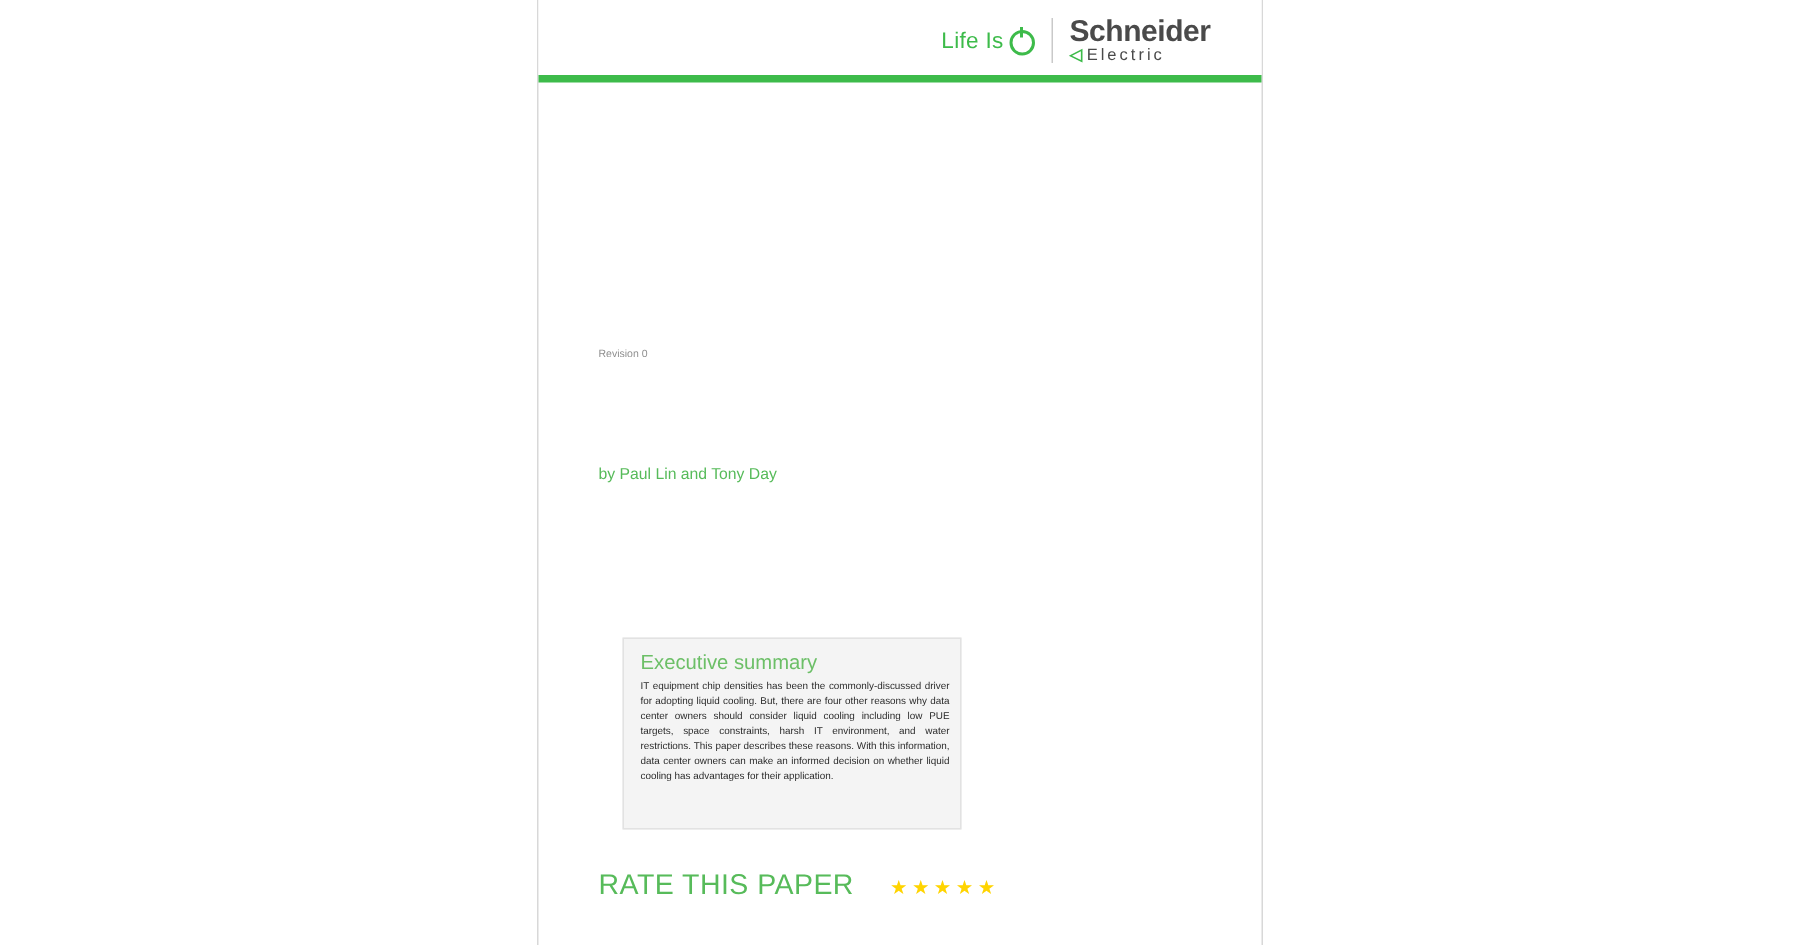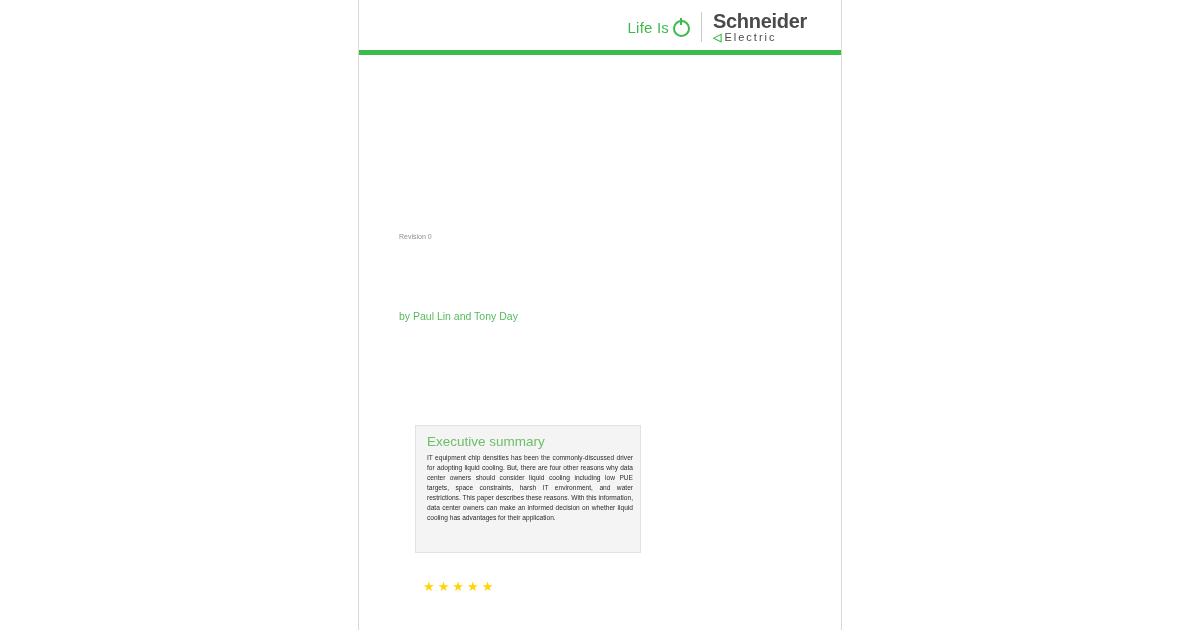--- a/index.html
+++ b/index.html
@@ -235,20 +235,21 @@
 
     <div class="wp-revision">Revision 0</div>
     <div class="authors">by Paul Lin and Tony Day</div>
 
     <div class="exec-box">
       <div class="exec-title">Executive summary</div>
       <div class="exec-body">IT equipment chip densities has been the commonly-discussed driver for adopting liquid cooling.  But, there are four other reasons why data center owners should consider liquid cooling including low PUE targets, space constraints, harsh IT environment, and water restrictions.  This paper describes these reasons.  With this information, data center owners can make an informed decision on whether liquid cooling has advantages for their application.</div>
     </div>
 
     <div class="rate-row">
+      <span class="rate-label">RATE THIS PAPER</span>
       <span class="stars">
         <span class="star">★</span>
         <span class="star">★</span>
         <span class="star">★</span>
         <span class="star">★</span>
         <span class="star">★</span>
       </span>
     </div>
 
   </div>

